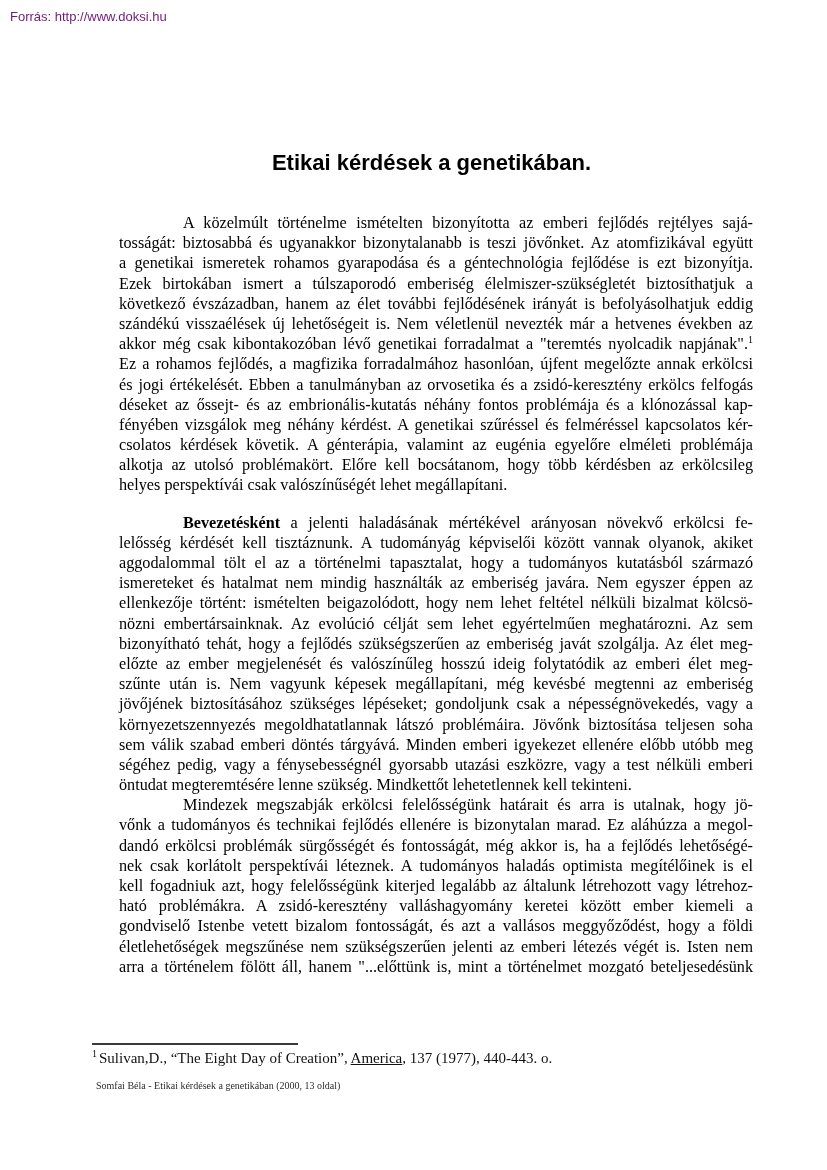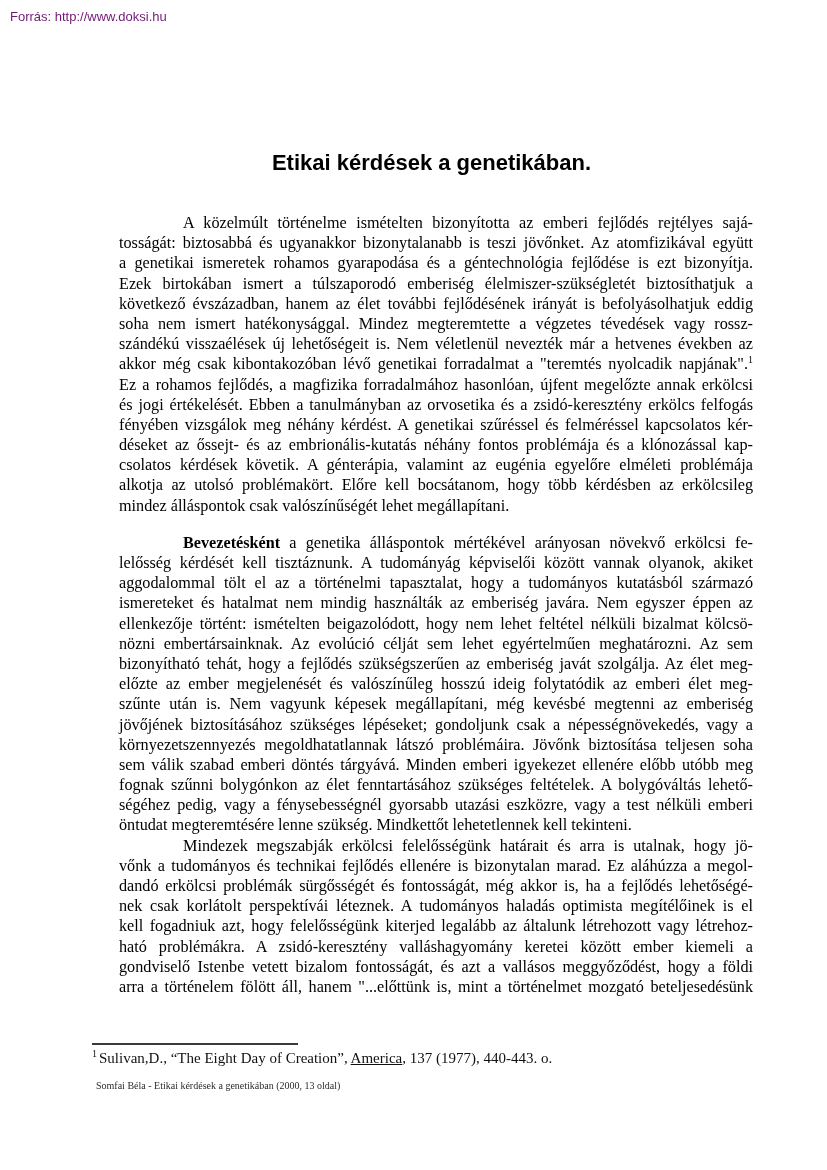--- a/index.html
+++ b/index.html
@@ -60,56 +60,55 @@
 
   <h1 class="doc-title">Etikai kérdések a genetikában.</h1>
 
   <div class="body-text">
       <div class="paragraph">
         <div class="line first"><span>A közelmúlt történelme ismételten bizonyította az emberi fejlődés rejtélyes sajá-</span></div>
         <div class="line"><span>tosságát: biztosabbá és ugyanakkor bizonytalanabb is teszi jövőnket. Az atomfizikával együtt</span></div>
         <div class="line"><span>a genetikai ismeretek rohamos gyarapodása és a géntechnológia fejlődése is ezt bizonyítja.</span></div>
         <div class="line"><span>Ezek birtokában ismert a túlszaporodó emberiség élelmiszer-szükségletét biztosíthatjuk a</span></div>
         <div class="line"><span>következő évszázadban, hanem az élet további fejlődésének irányát is befolyásolhatjuk eddig</span></div>
-        <div class="line"><span>soha nem ismert hatékonysággal. Mindez megteremtette a végzetes tévedések vagy rossz-</span></div>
         <div class="line"><span>szándékú visszaélések új lehetőségeit is. Nem véletlenül nevezték már a hetvenes években az</span></div>
         <div class="line"><span>akkor még csak kibontakozóban lévő genetikai forradalmat a "teremtés nyolcadik napjának".</span><sup>1</sup></div>
         <div class="line"><span>Ez a rohamos fejlődés, a magfizika forradalmához hasonlóan, újfent megelőzte annak erkölcsi</span></div>
         <div class="line"><span>és jogi értékelését. Ebben a tanulmányban az orvosetika és a zsidó-keresztény erkölcs felfogás</span></div>
+        <div class="line"><span>déseket az őssejt- és az embrionális-kutatás néhány fontos problémája és a klónozással kap-</span></div>
         <div class="line"><span>fényében vizsgálok meg néhány kérdést. A genetikai szűréssel és felméréssel kapcsolatos kér-</span></div>
-        <div class="line"><span>déseket az őssejt- és az embrionális-kutatás néhány fontos problémája és a klónozással kap-</span></div>
         <div class="line"><span>csolatos kérdések követik. A génterápia, valamint az eugénia egyelőre elméleti problémája</span></div>
         <div class="line"><span>alkotja az utolsó problémakört. Előre kell bocsátanom, hogy több kérdésben az erkölcsileg</span></div>
-        <div class="line no-justify"><span>mindez álláspontok csak valószínűségét lehet megállapítani.</span></div>
+        <div class="line no-justify"><span>helyes perspektívái csak valószínűségét lehet megállapítani.</span></div>
       </div>
       <div class="paragraph" style="margin-top: 17px;">
-        <div class="line first"><span style="font-weight: bold;">Bevezetésként</span><span> a genetika álláspontok mértékével arányosan növekvő erkölcsi fe-</span></div>
+        <div class="line first"><span style="font-weight: bold;">Bevezetésként</span><span> a jelenti haladásának mértékével arányosan növekvő erkölcsi fe-</span></div>
         <div class="line"><span>lelősség kérdését kell tisztáznunk. A tudományág képviselői között vannak olyanok, akiket</span></div>
         <div class="line"><span>aggodalommal tölt el az a történelmi tapasztalat, hogy a tudományos kutatásból származó</span></div>
         <div class="line"><span>ismereteket és hatalmat nem mindig használták az emberiség javára. Nem egyszer éppen az</span></div>
         <div class="line"><span>ellenkezője történt: ismételten beigazolódott, hogy nem lehet feltétel nélküli bizalmat kölcsö-</span></div>
         <div class="line"><span>nözni embertársainknak. Az evolúció célját sem lehet egyértelműen meghatározni. Az sem</span></div>
         <div class="line"><span>bizonyítható tehát, hogy a fejlődés szükségszerűen az emberiség javát szolgálja. Az élet meg-</span></div>
         <div class="line"><span>előzte az ember megjelenését és valószínűleg hosszú ideig folytatódik az emberi élet meg-</span></div>
         <div class="line"><span>szűnte után is. Nem vagyunk képesek megállapítani, még kevésbé megtenni az emberiség</span></div>
         <div class="line"><span>jövőjének biztosításához szükséges lépéseket; gondoljunk csak a népességnövekedés, vagy a</span></div>
         <div class="line"><span>környezetszennyezés megoldhatatlannak látszó problémáira. Jövőnk biztosítása teljesen soha</span></div>
         <div class="line"><span>sem válik szabad emberi döntés tárgyává. Minden emberi igyekezet ellenére előbb utóbb meg</span></div>
-        <div class="line"><span>fognak szűnni bolygónkon az élet fenntartásához szükséges feltételek. A bolygóváltás lehető-</span></div>
         <div class="line"><span>ségéhez pedig, vagy a fénysebességnél gyorsabb utazási eszközre, vagy a test nélküli emberi</span></div>
         <div class="line no-justify"><span>öntudat megteremtésére lenne szükség. Mindkettőt lehetetlennek kell tekinteni.</span></div>
       </div>
       <div class="paragraph">
         <div class="line first"><span>Mindezek megszabják erkölcsi felelősségünk határait és arra is utalnak, hogy jö-</span></div>
         <div class="line"><span>vőnk a tudományos és technikai fejlődés ellenére is bizonytalan marad. Ez aláhúzza a megol-</span></div>
         <div class="line"><span>dandó erkölcsi problémák sürgősségét és fontosságát, még akkor is, ha a fejlődés lehetőségé-</span></div>
         <div class="line"><span>nek csak korlátolt perspektívái léteznek. A tudományos haladás optimista megítélőinek is el</span></div>
         <div class="line"><span>kell fogadniuk azt, hogy felelősségünk kiterjed legalább az általunk létrehozott vagy létrehoz-</span></div>
         <div class="line"><span>ható problémákra. A zsidó-keresztény valláshagyomány keretei között ember kiemeli a</span></div>
         <div class="line"><span>gondviselő Istenbe vetett bizalom fontosságát, és azt a vallásos meggyőződést, hogy a földi</span></div>
+        <div class="line"><span>életlehetőségek megszűnése nem szükségszerűen jelenti az emberi létezés végét is. Isten nem</span></div>
         <div class="line"><span>arra a történelem fölött áll, hanem "...előttünk is, mint a történelmet mozgató beteljesedésünk</span></div>
       </div>
     </div>
 
   <div class="footnote-rule"></div>
 
   <div class="footnote"><sup>1</sup><span class="fn-body"><span>Sulivan,D., “The Eight Day of Creation”, </span><span style="text-decoration: underline; font-family: Liberation Serif, serif;">America</span><span>, 137 (1977), 440-443. o.</span></span></div>
 
   <div class="credit-line">Somfai Béla - Etikai kérdések a genetikában (2000, 13 oldal)</div>
 

